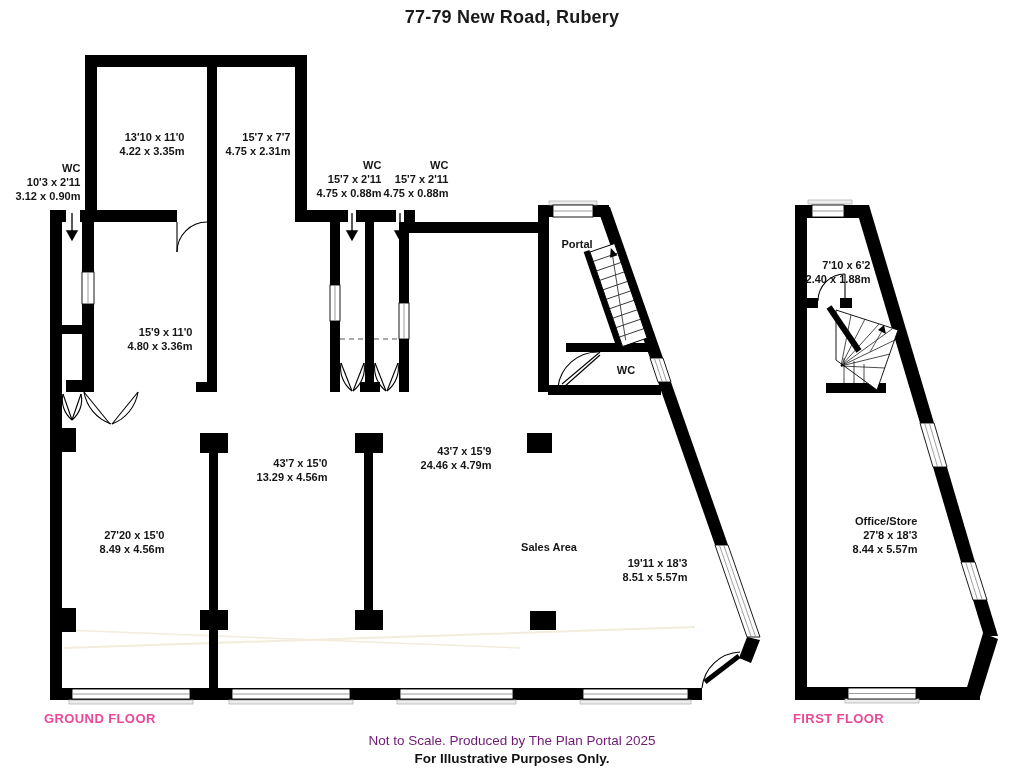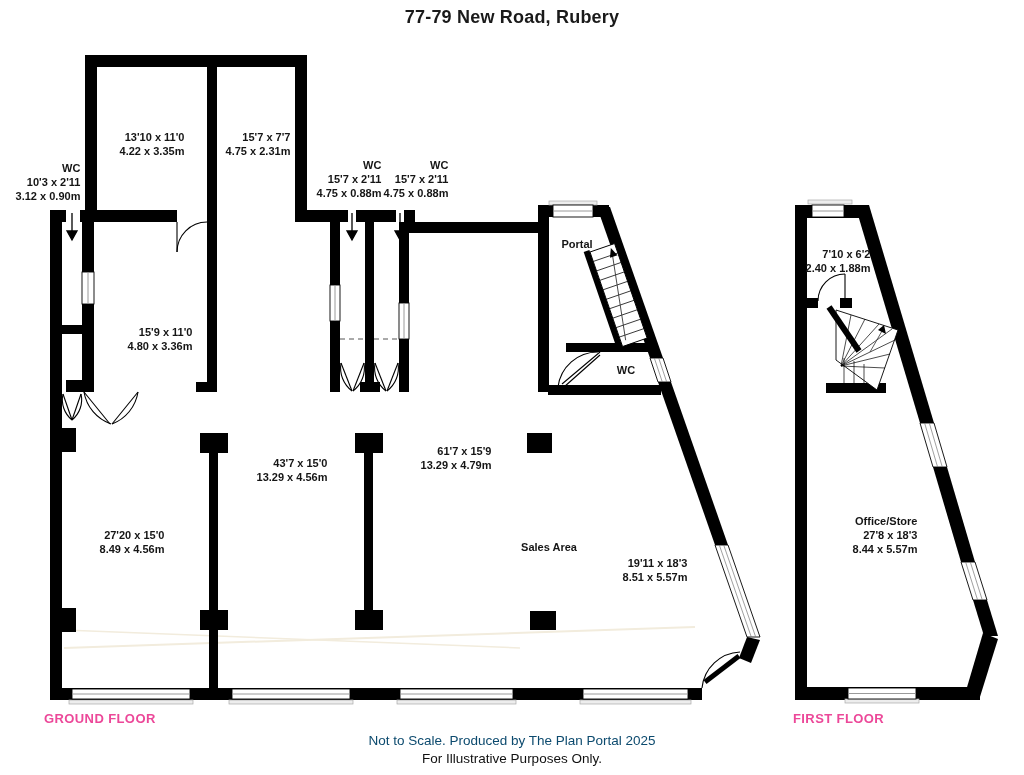--- a/index.html
+++ b/index.html
@@ -6,23 +6,23 @@
   body{width:1024px;height:775px;position:relative;overflow:hidden;
        font-family:"Liberation Sans",sans-serif;color:#111;}
   .stage{position:absolute;inset:0;padding-left:8px;}
   svg{position:absolute;left:0;top:0;}
   .title{position:absolute;top:7px;left:0;width:100%;text-align:center;
          font-size:18px;font-weight:bold;letter-spacing:0.2px;color:#1a1a1a;}
   .lbl{position:absolute;transform:translateX(-50%);text-align:right;
        font-size:11px;line-height:14px;font-weight:bold;white-space:nowrap;color:#151515;}
   .floor-lbl{position:absolute;font-size:13px;font-weight:bold;letter-spacing:0.4px;color:#ec4899;}
   .footer1{position:absolute;top:733px;left:0;width:100%;text-align:center;
-           font-size:13.5px;font-weight:normal;color:#0c4a6e;}
+           font-size:13.5px;font-weight:normal;color:#701a75;}
   .footer2{position:absolute;top:751px;left:0;width:100%;text-align:center;
-           font-size:13.5px;font-weight:normal;color:#111;}
+           font-size:13.5px;font-weight:bold;color:#111;}
 </style>
 </head>
 <body>
 
 <div class="stage">
 
 <svg width="1024" height="775" viewBox="0 0 1024 775">
 
   <g>
 
@@ -268,35 +268,35 @@
   <div>Portal</div>
 </div>
 <div class="lbl" style="left:626px;top:363px">
   <div>WC</div>
 </div>
 <div class="lbl" style="left:292px;top:456px">
   <div>43'7 x 15'0</div>
   <div>13.29 x 4.56m</div>
 </div>
 <div class="lbl" style="left:456px;top:444px">
-  <div>61'7 x 15'9</div>
-  <div>13.29 x 4.79m</div>
+  <div>43'7 x 15'9</div>
+  <div>24.46 x 4.79m</div>
 </div>
 <div class="lbl" style="left:132px;top:528px">
   <div>27'20 x 15'0</div>
   <div>8.49 x 4.56m</div>
 </div>
 <div class="lbl" style="left:549px;top:540px">
   <div>Sales Area</div>
 </div>
 <div class="lbl" style="left:655px;top:556px">
   <div>19'11 x 18'3</div>
   <div>8.51 x 5.57m</div>
 </div>
-<div class="lbl" style="left:838px;top:247px">
+<div class="lbl" style="left:838px;top:258px">
   <div>7'10 x 6'2</div>
   <div>2.40 x 1.88m</div>
 </div>
 <div class="lbl" style="left:885px;top:514px">
   <div>Office/Store</div>
   <div>27'8 x 18'3</div>
   <div>8.44 x 5.57m</div>
 </div>
 
 <div class="floor-lbl" style="left:44px;top:711px">GROUND FLOOR</div>

